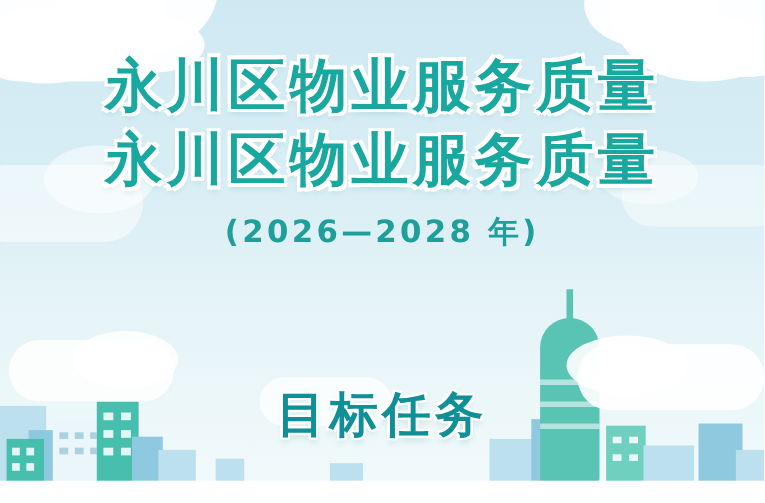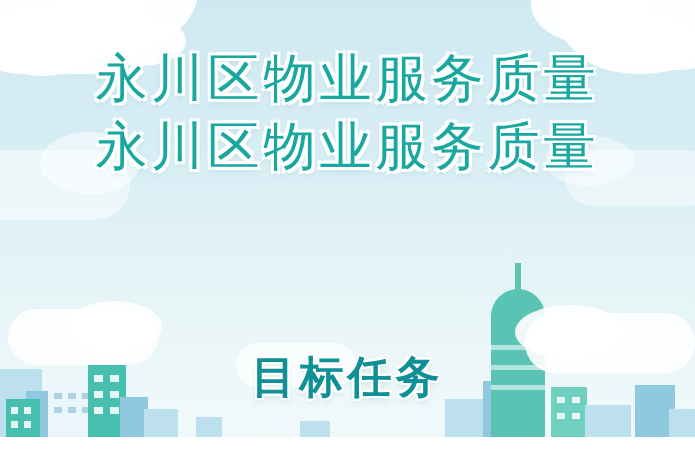--- a/index.html
+++ b/index.html
@@ -109,21 +109,21 @@
 
   
   .titles {
     position: absolute;
     left: 0; right: 0;
     top: 44px;
     text-align: center;
   }
   .main-line {
     font-family: "DejaVu Sans", "Liberation Sans", sans-serif;
-    font-weight: normal;
+    font-weight: bold;
     font-size: 52px;
     line-height: 68px;
     letter-spacing: 4px;
     color: #19a8a0;
     text-shadow:
        2px 0 0 #ffffff, -2px 0 0 #ffffff,
        0 2px 0 #ffffff, 0 -2px 0 #ffffff,
        2px 2px 0 #ffffff, -2px 2px 0 #ffffff,
        2px -2px 0 #ffffff, -2px -2px 0 #ffffff,
        3px 3px 0 #ffffff, -3px 3px 0 #ffffff,
@@ -178,20 +178,21 @@
   <div>
     <div class="cloud cm1"></div>
     <div class="cloud cm2"></div>
     <div class="cloud cm3"></div>
     <div class="cloud cm4"></div>
   </div>
 
   <div class="titles">
     <div class="main-line">永川区物业服务质量</div>
     <div class="main-line">永川区物业服务质量</div>
+    <div class="sub-line">(2026—2028 年)</div>
   </div>
 
   <div>
     <div class="cloud cb5 cloud-soft"></div>
   </div>
 
   <div class="goal-line">目标任务</div>
 
   <div class="city">
 

